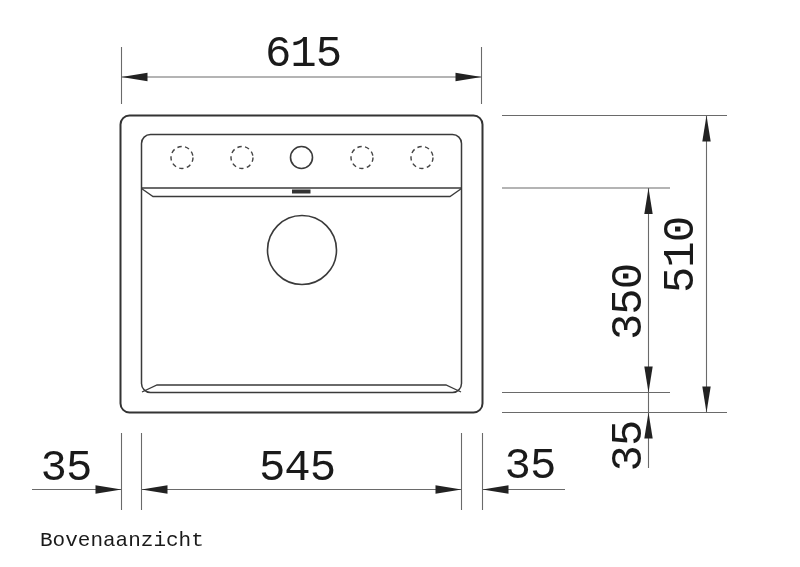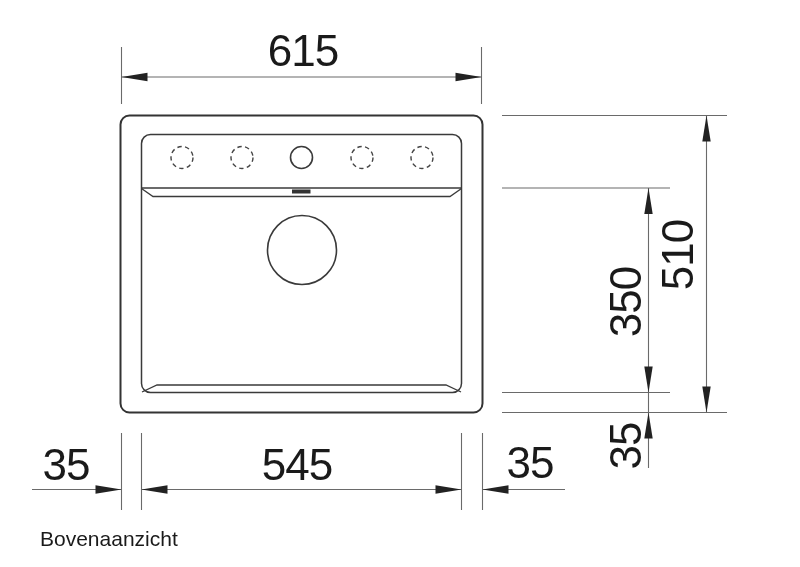--- a/index.html
+++ b/index.html
@@ -1,17 +1,17 @@
 <!DOCTYPE html>
 <html><head>
 <meta charset="utf-8">
 <style>
   html,body{margin:0;padding:0;background:#ffffff;}
   .stage{position:relative;width:800px;height:557px;background:#ffffff;overflow:hidden;
-         font-family:Liberation Sans, sans-serif;}
+         font-family:Liberation Mono, monospace;}
   svg{display:block;}
   .outline{fill:none;stroke:#333333;stroke-width:2;}
   .outline-thin{fill:none;stroke:#3a3a3a;stroke-width:1.5;}
   .chamfer{fill:none;stroke:#3a3a3a;stroke-width:1.3;}
   .hole-dashed{fill:none;stroke:#444444;stroke-width:1.4;stroke-dasharray:4.4 3.4;}
   .hole-solid{fill:none;stroke:#3a3a3a;stroke-width:1.6;}
   .dimline{stroke:#6a6a6a;stroke-width:1.1;fill:none;}
   .arrow{fill:#222222;stroke:none;}
   .dimtext{fill:#1a1a1a;font-size:44px;letter-spacing:-1px;}
   .caption{fill:#1a1a1a;font-size:21px;}

